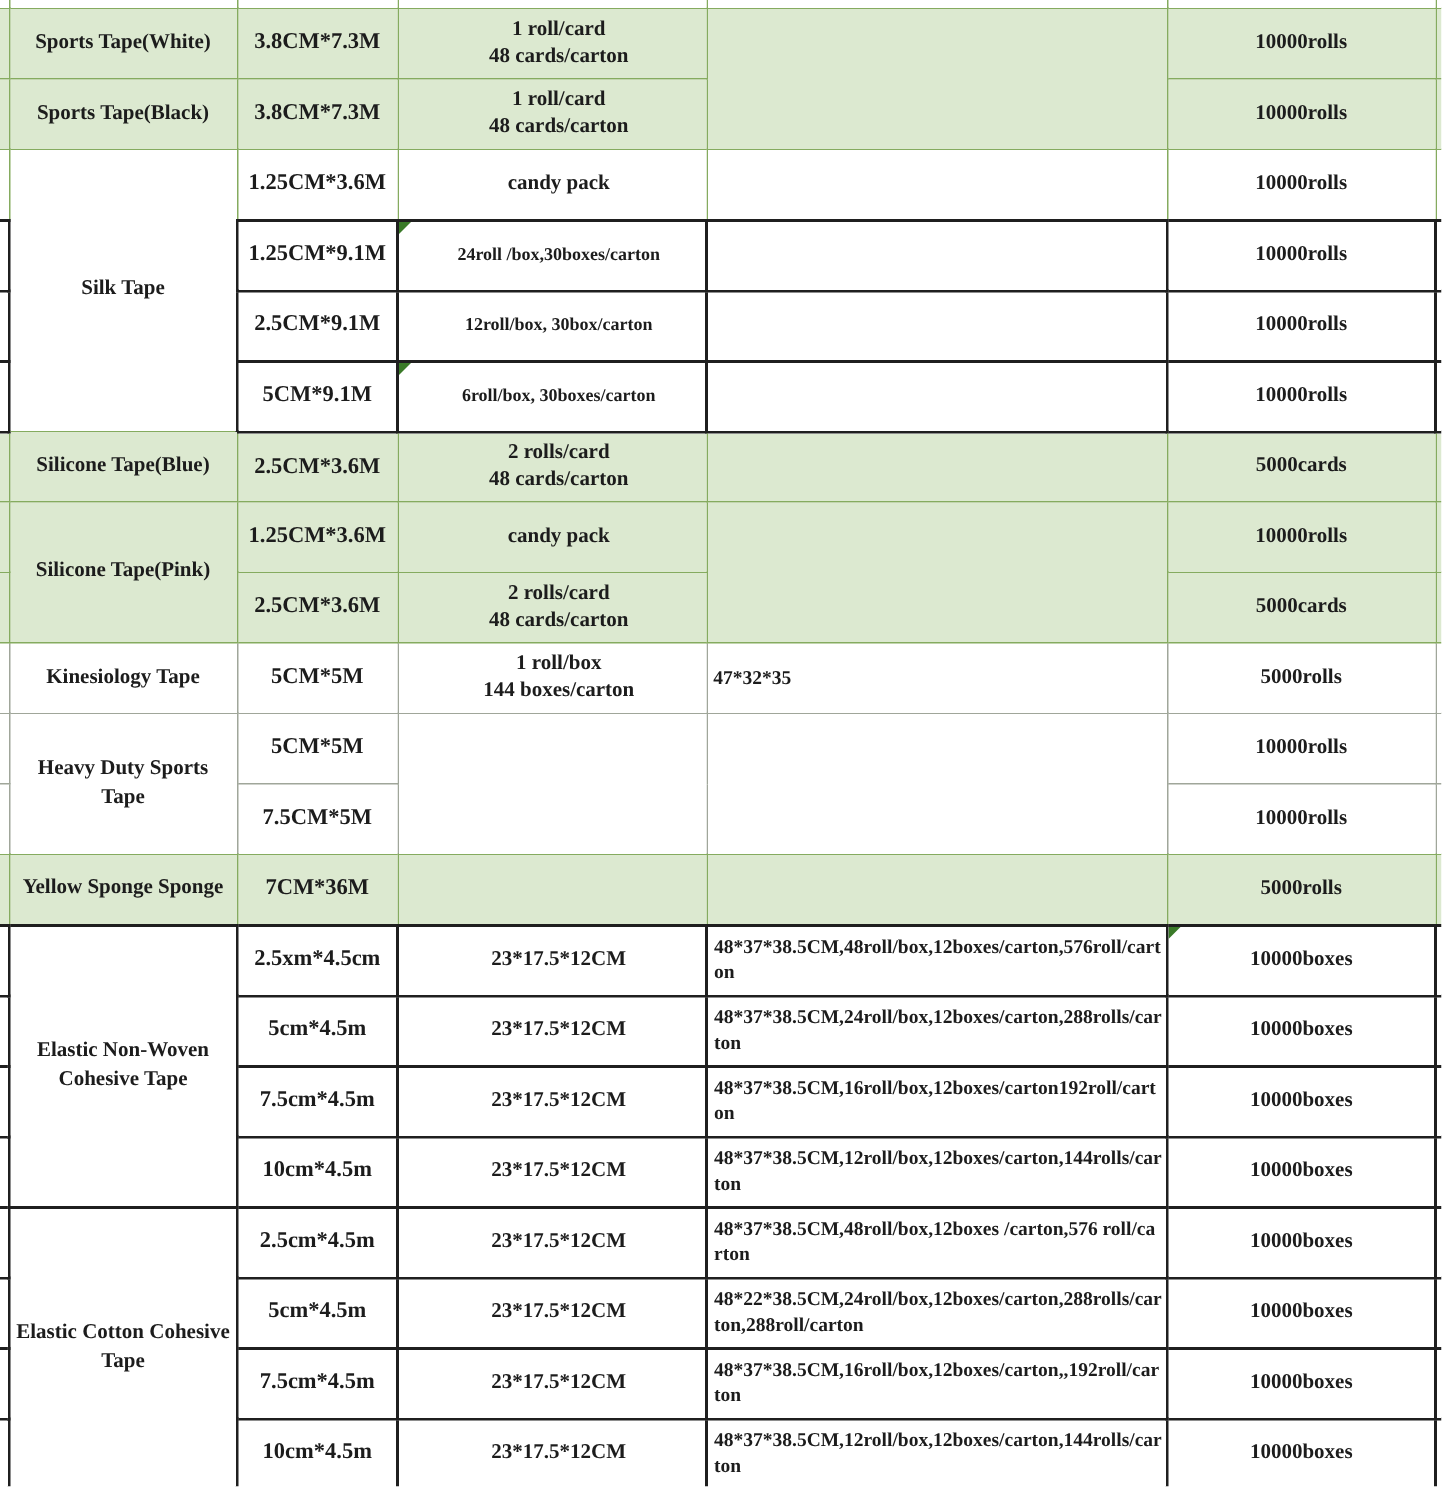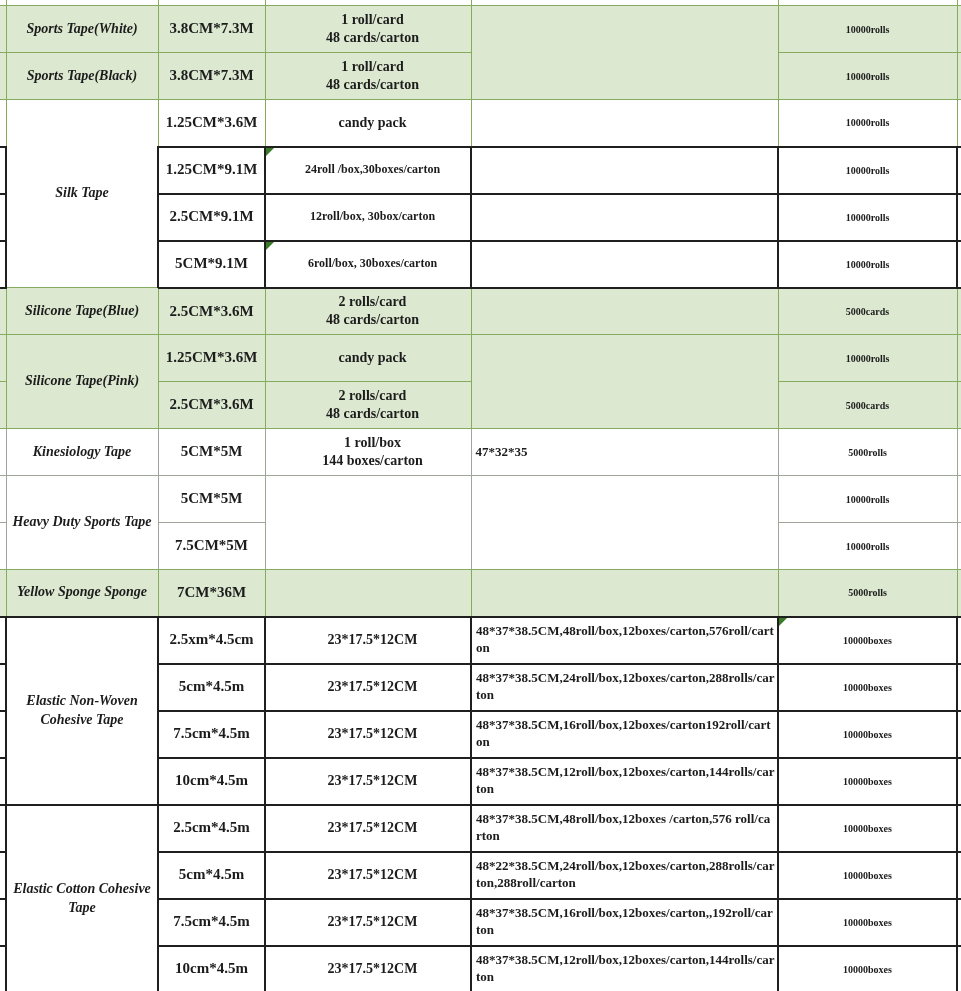--- a/index.html
+++ b/index.html
@@ -24,22 +24,22 @@
   .bg-g{background:#dce9d0;}
   .bg-w{background:#ffffff;}
   .b-green{border:1px solid #85ab5f;}
   .b-gray{border:1px solid #a0a69a;}
   .b-black{border:2px solid #1f1f1f;}
   .bb-grn{border-bottom-color:#85ab5f;}
   .col-size{font-size:15px;}
   .col-packing{font-size:14px;padding-left:12px;}
   .col-packing.sm{font-size:12px;margin-top:16px;}
   .col-carton{text-align:left;font-size:13px;line-height:1.3;word-break:break-all;padding:1px 2px 1px 4px;}
-  .col-moq{font-size:10px;}
-  .col-product{font-size:14px;line-height:1.35;font-style:italic;}
+  .col-moq{font-size:14px;}
+  .col-product{font-size:14px;line-height:1.35;}
   .tri{position:absolute;top:0;left:0;width:0;height:0;
        border-top:8px solid #3a7a28;border-right:8px solid transparent;}
 </style>
 </head>
 <body>
 
 <div class="frame">
   <table class="spec">
     <colgroup>
       <col style="width:7px">

